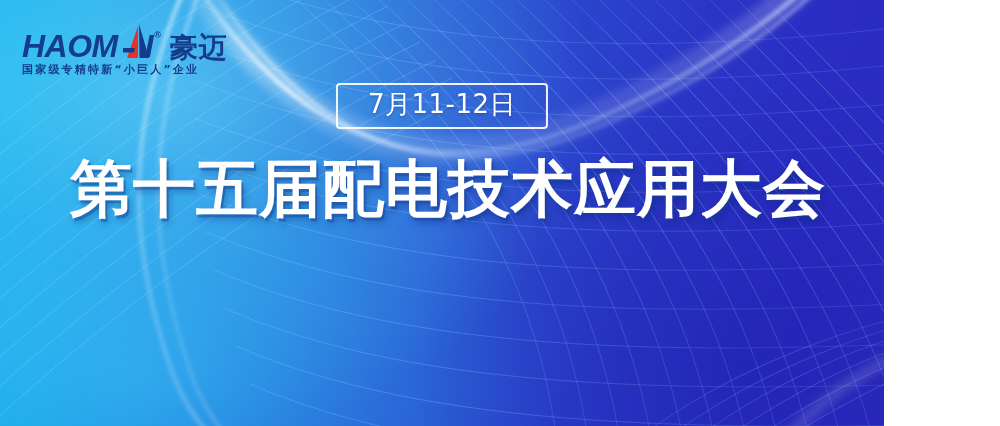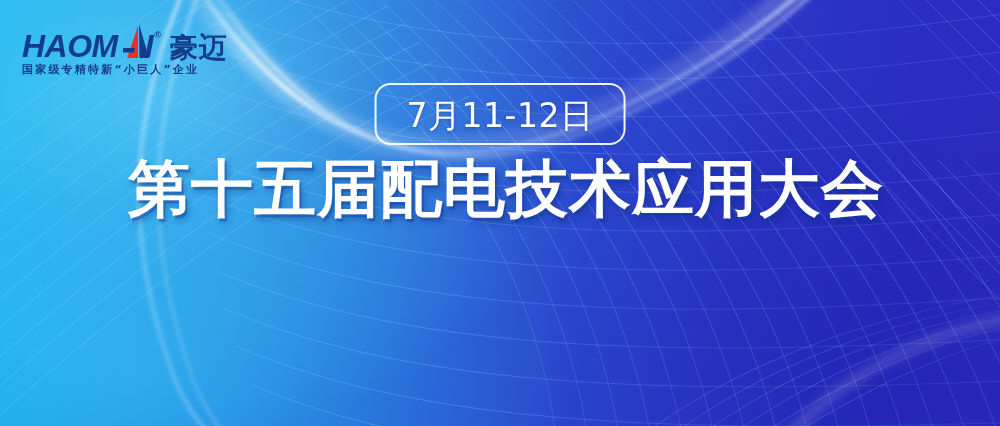--- a/index.html
+++ b/index.html
@@ -4,21 +4,21 @@
 <style>
   html, body {
     margin: 0;
     padding: 0;
     background: #ffffff;
   }
   * { box-sizing: border-box; }
 
   .banner {
     position: relative;
-    width: 1000px;
+    width: 884px;
     height: 426px;
     overflow: hidden;
     font-family: "Liberation Sans", "DejaVu Sans", sans-serif;
     
     background:
       linear-gradient(100deg,
         #18b6ee 0%,
         #1ba8e8 10%,
         #1f92e2 20%,
         #2278d9 32%,
@@ -139,26 +139,26 @@
     letter-spacing: 2.2px;
     white-space: nowrap;
   }
 
   
   .date-badge {
     position: absolute;
     left: 50%;
     transform: translateX(-50%);
     top: 83px;
-    padding: 14px 30px 9px 30px;
+    padding: 6px 30px 9px 30px;
     border: 2px solid rgba(255,255,255,0.92);
-    border-radius: 16px;
+    border-radius: 4px;
     color: #ffffff;
     font-family: "DejaVu Sans", "Liberation Sans", sans-serif;
-    font-size: 33px;
+    font-size: 26px;
     line-height: 1.05;
     letter-spacing: 0.5px;
     white-space: nowrap;
     text-shadow: 0 1px 3px rgba(10,30,90,0.35);
   }
 
   
   .main-title {
     position: absolute;
     left: 12px;

